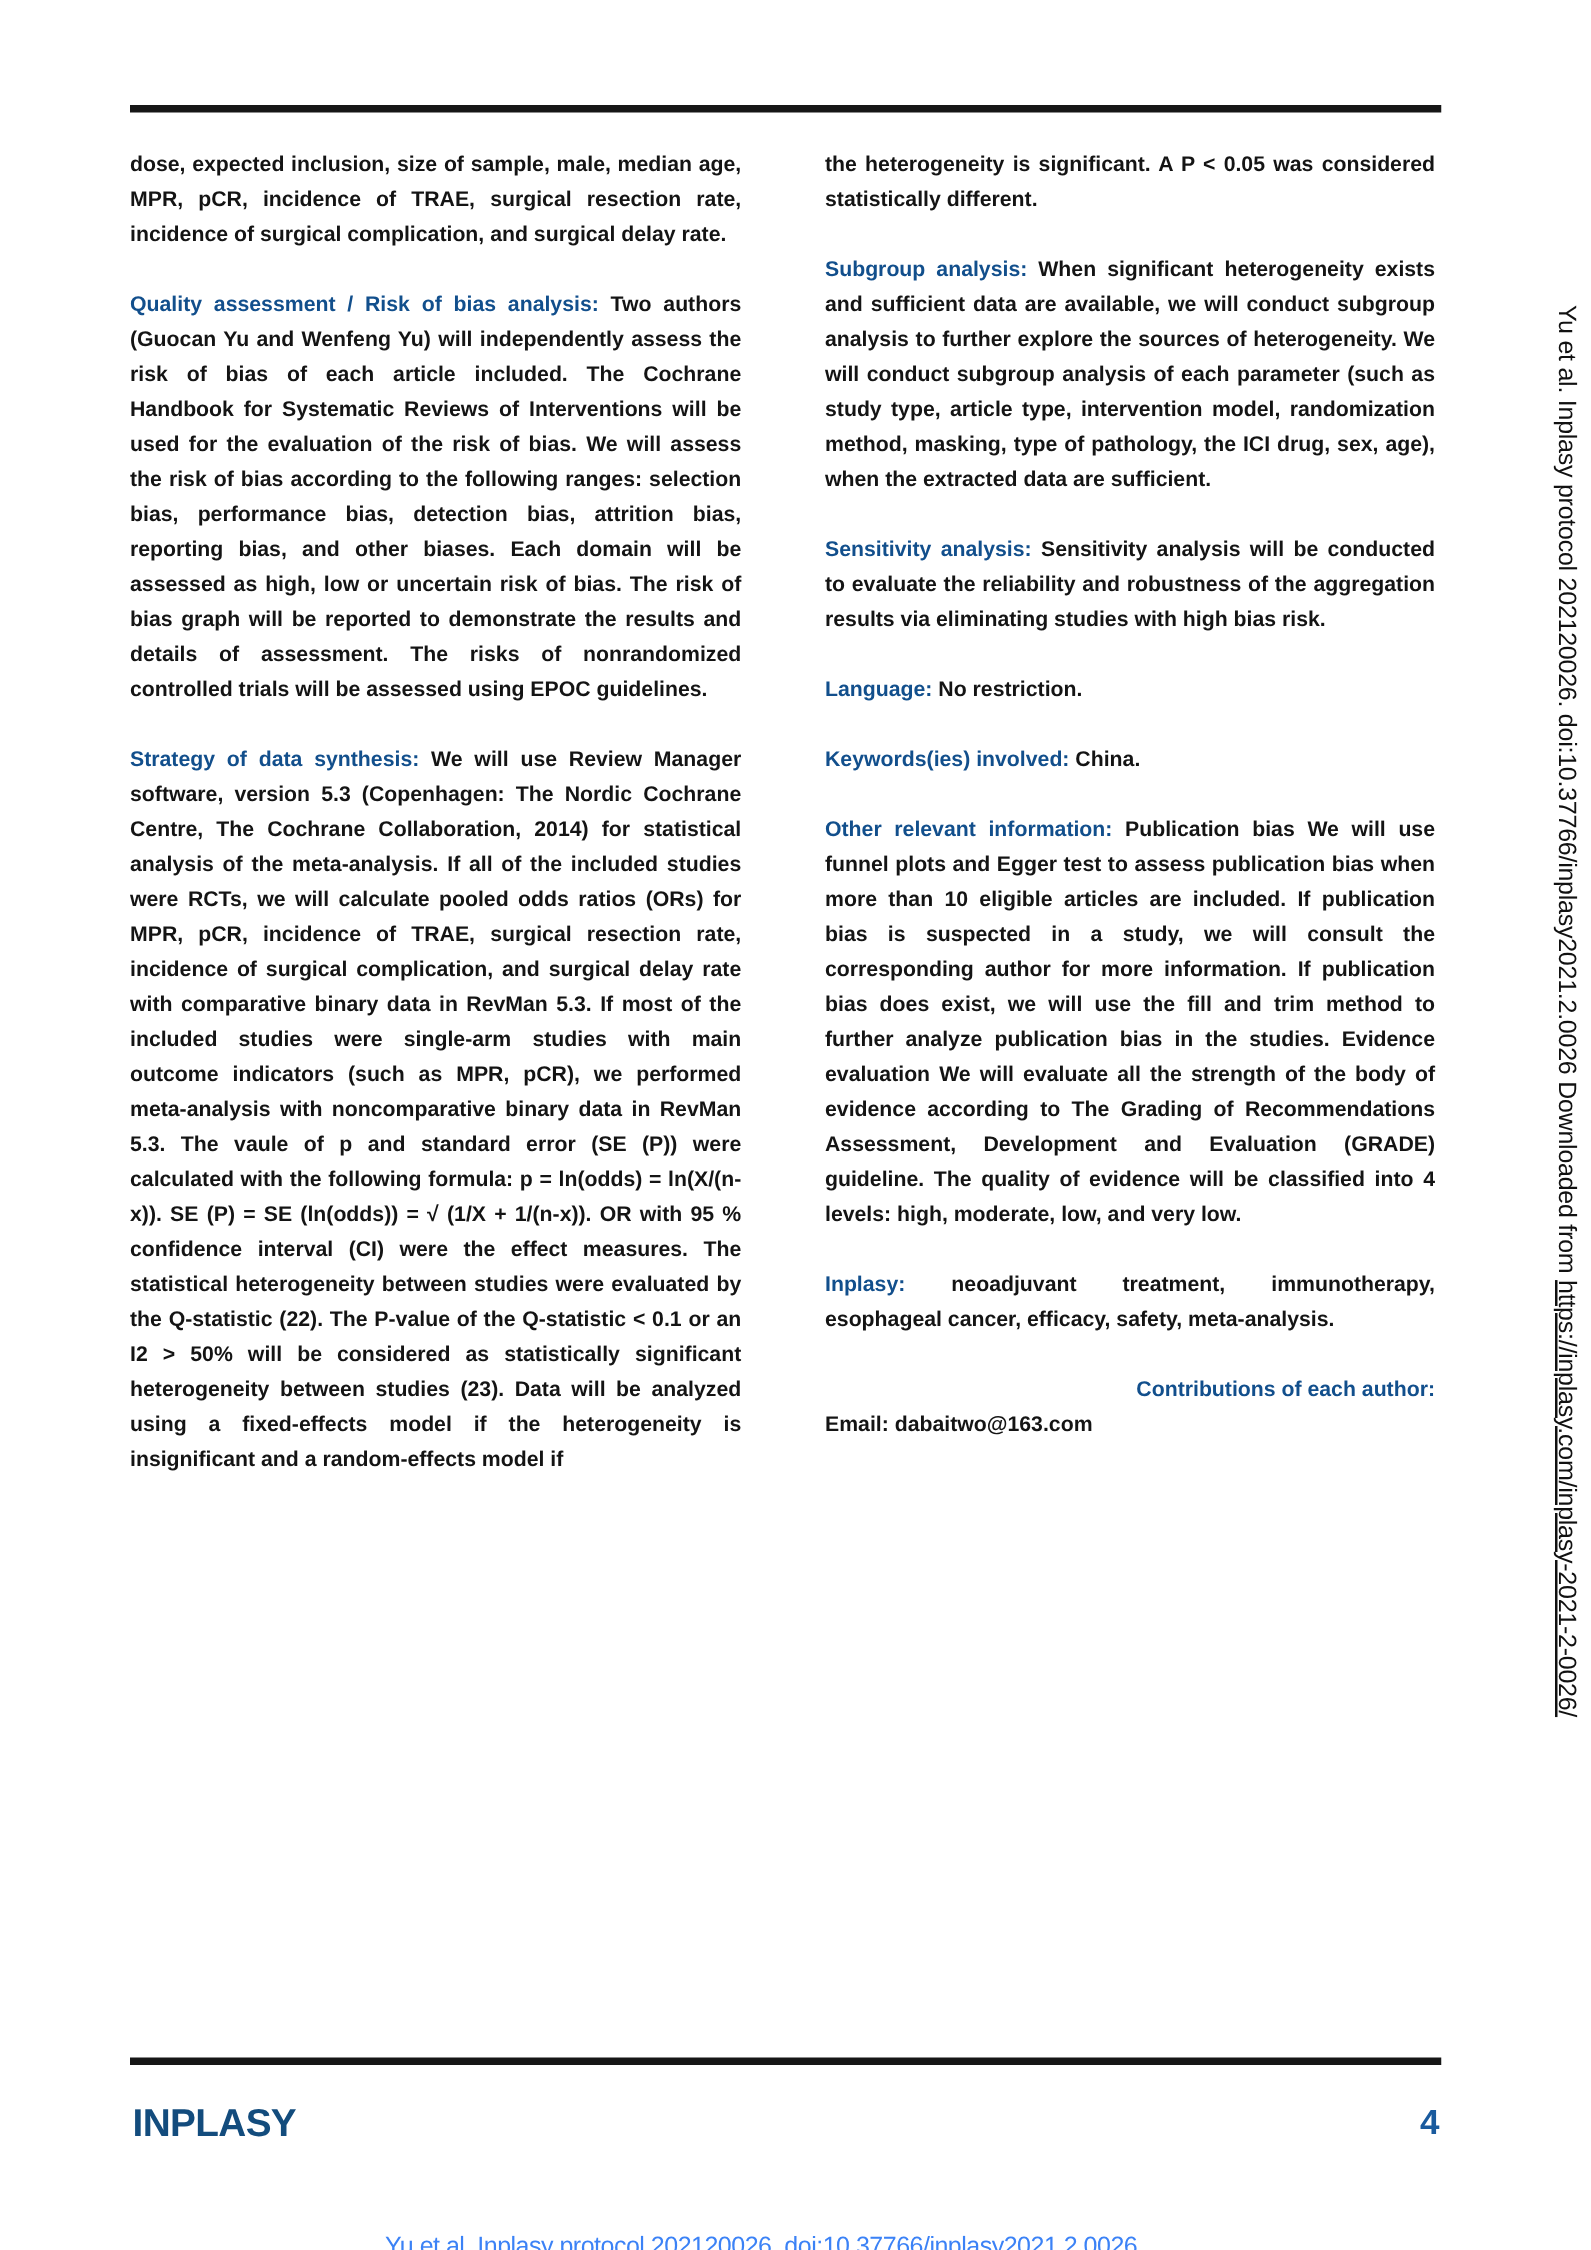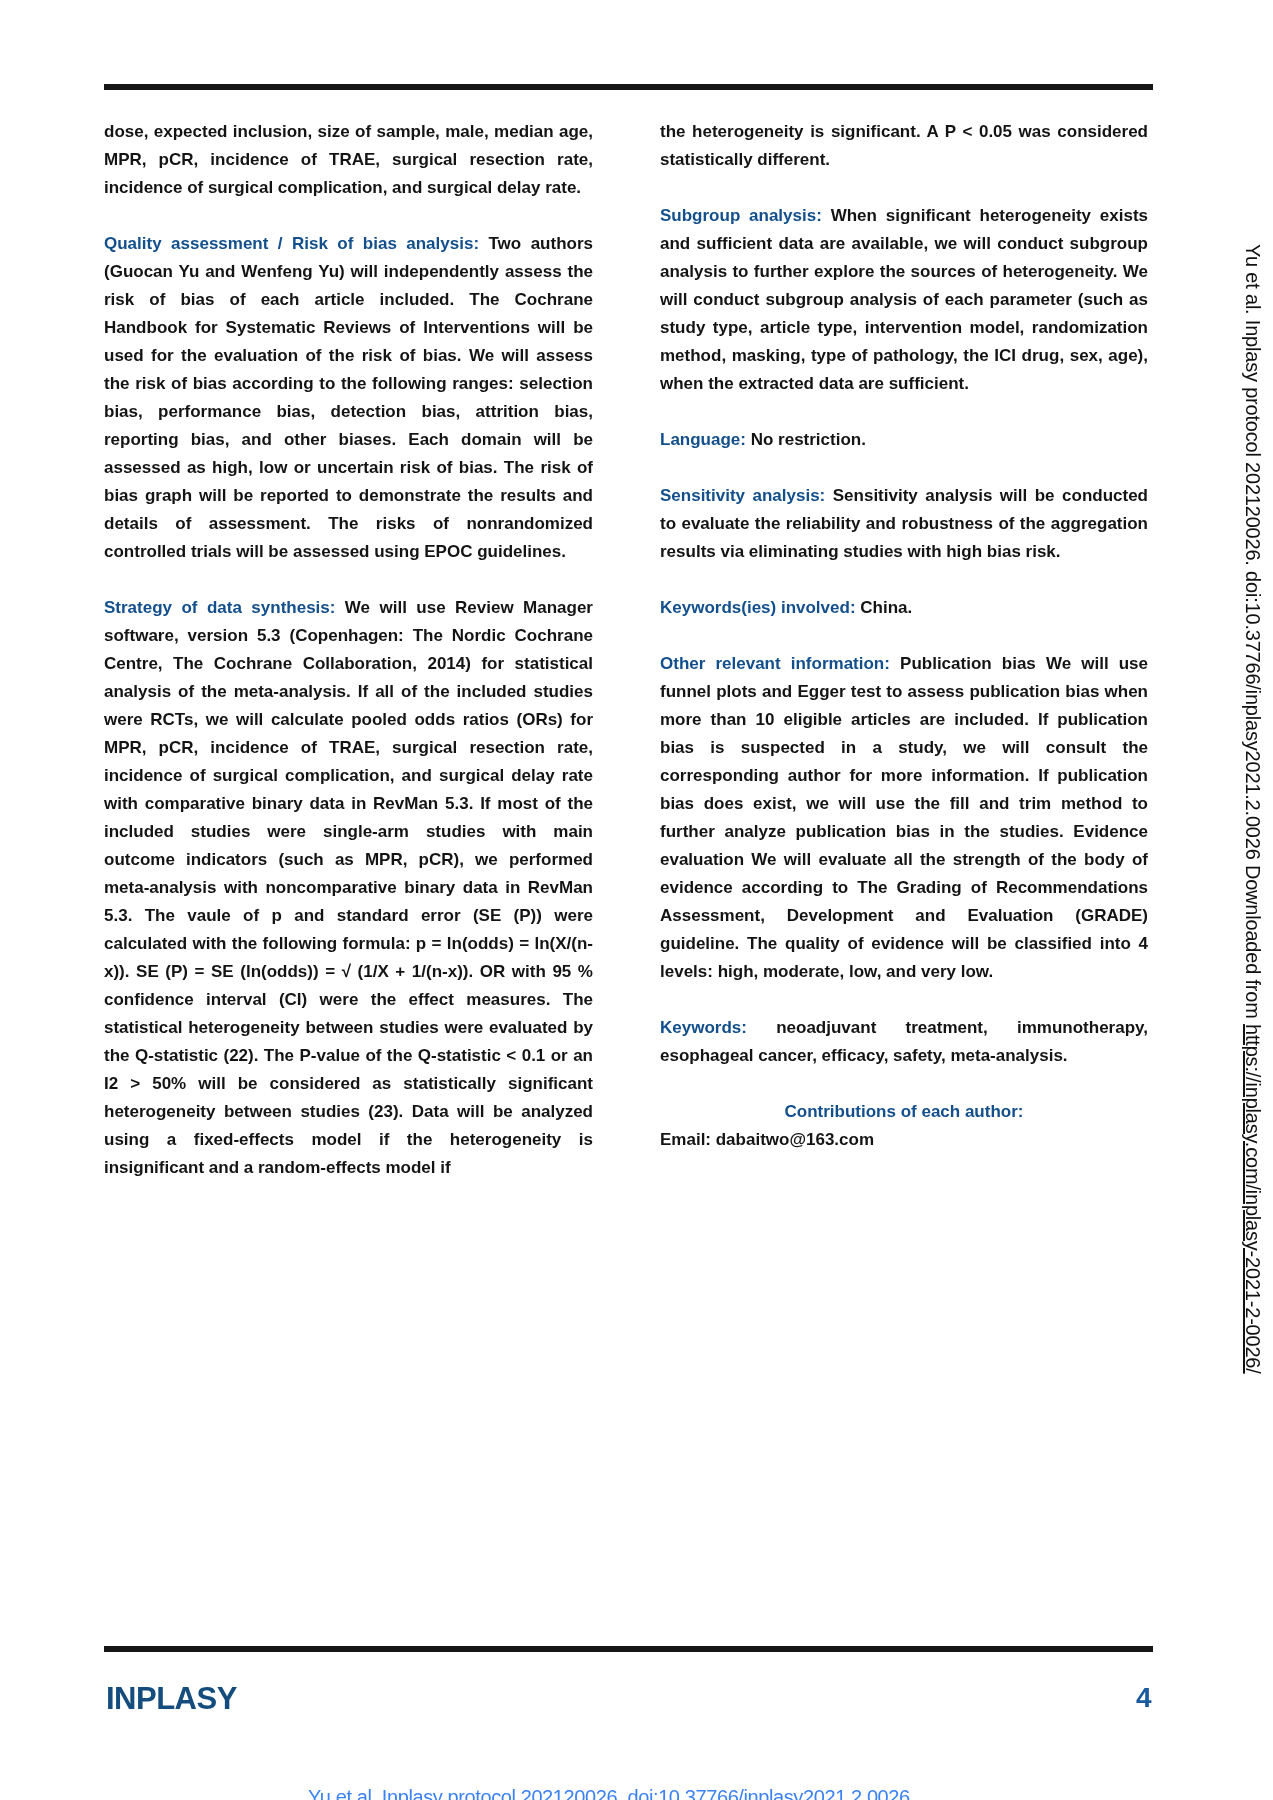--- a/index.html
+++ b/index.html
@@ -11,21 +11,21 @@
   #rule-top{top:84px;}
   #rule-bottom{top:1646px;}
   .col{
     position:absolute;top:118px;text-align:justify;font-weight:bold;
     font-size:17px;line-height:28px;color:#141414;
   }
   #col-left{left:104px;width:489px;}
   #col-right{left:660px;width:488px;}
   .col p{margin:0 0 28px 0;}
   .h{color:#124F8C;}
-  .h.blk{display:block;text-align:center;}
+  .h.blk{display:block;text-align:right;}
   .blkline{display:block;text-align:left;}
   .sidebar{
     position:absolute;left:1267px;top:244px;transform-origin:0 0;
     transform:rotate(90deg);white-space:nowrap;font-size:20px;line-height:28px;
     color:#111;letter-spacing:-0.2px;font-weight:normal;
   }
   .sidebar a{color:#111;text-decoration:underline;}
   .logo{
     position:absolute;left:106px;top:1681px;font-size:31px;font-weight:bold;
     color:#134C7D;letter-spacing:-0.5px;
@@ -46,25 +46,25 @@
   <div class="rule" id="rule-top"></div>
 
   <div class="col" id="col-left">
       <p><span>dose, expected inclusion, size of sample, male, median age, MPR, pCR, incidence of TRAE, surgical resection rate, incidence of surgical complication, and surgical delay rate.</span></p>
       <p><span class="h">Quality assessment / Risk of bias analysis:</span> <span>Two authors (Guocan Yu and Wenfeng Yu) will independently assess the risk of bias of each article included. The Cochrane Handbook for Systematic Reviews of Interventions will be used for the evaluation of the risk of bias. We will assess the risk of bias according to the following ranges: selection bias, performance bias, detection bias, attrition bias, reporting bias, and other biases. Each domain will be assessed as high, low or uncertain risk of bias. The risk of bias graph will be reported to demonstrate the results and details of assessment. The risks of nonrandomized controlled trials will be assessed using EPOC guidelines.</span></p>
       <p><span class="h">Strategy of data synthesis:</span> <span>We will use Review Manager software, version 5.3 (Copenhagen: The Nordic Cochrane Centre, The Cochrane Collaboration, 2014) for statistical analysis of the meta-analysis. If all of the included studies were RCTs, we will calculate pooled odds ratios (ORs) for MPR, pCR, incidence of TRAE, surgical resection rate, incidence of surgical complication, and surgical delay rate with comparative binary data in RevMan 5.3. If most of the included studies were single-arm studies with main outcome indicators (such as MPR, pCR), we performed meta-analysis with noncomparative binary data in RevMan 5.3. The vaule of p and standard error (SE (P)) were calculated with the following formula: p = ln(odds) = ln(X/(n-x)). SE (P) = SE (ln(odds)) = √ (1/X + 1/(n-x)). OR with 95 % confidence interval (CI) were the effect measures. The statistical heterogeneity between studies were evaluated by the Q-statistic (22). The P-value of the Q-statistic &lt; 0.1 or an I2 &gt; 50% will be considered as statistically significant heterogeneity between studies (23). Data will be analyzed using a fixed-effects model if the heterogeneity is insignificant and a random-effects model if</span></p>
     </div>
   <div class="col" id="col-right">
       <p><span>the heterogeneity is significant. A P &lt; 0.05 was considered statistically different.</span></p>
       <p><span class="h">Subgroup analysis:</span> <span>When significant heterogeneity exists and sufficient data are available, we will conduct subgroup analysis to further explore the sources of heterogeneity. We will conduct subgroup analysis of each parameter (such as study type, article type, intervention model, randomization method, masking, type of pathology, the ICI drug, sex, age), when the extracted data are sufficient.</span></p>
+      <p><span class="h">Sensitivity analysis:</span> <span>Sensitivity analysis will be conducted to evaluate the reliability and robustness of the aggregation results via eliminating studies with high bias risk.</span></p>
       <p><span class="h">Language:</span> <span>No restriction.</span></p>
-      <p><span class="h">Sensitivity analysis:</span> <span>Sensitivity analysis will be conducted to evaluate the reliability and robustness of the aggregation results via eliminating studies with high bias risk.</span></p>
       <p><span class="h">Keywords(ies) involved:</span> <span>China.</span></p>
       <p><span class="h">Other relevant information:</span> <span>Publication bias We will use funnel plots and Egger test to assess publication bias when more than 10 eligible articles are included. If publication bias is suspected in a study, we will consult the corresponding author for more information. If publication bias does exist, we will use the fill and trim method to further analyze publication bias in the studies. Evidence evaluation We will evaluate all the strength of the body of evidence according to The Grading of Recommendations Assessment, Development and Evaluation (GRADE) guideline. The quality of evidence will be classified into 4 levels: high, moderate, low, and very low.</span></p>
-      <p><span class="h">Keywords:</span> <span>neoadjuvant treatment, immunotherapy, esophageal cancer, efficacy, safety, meta-analysis.</span></p>
+      <p><span class="h">Inplasy:</span> <span>neoadjuvant treatment, immunotherapy, esophageal cancer, efficacy, safety, meta-analysis.</span></p>
       <p><span class="h blk">Contributions of each author:</span><span class="blkline">Email: dabaitwo@163.com</span></p>
     </div>
 
   <div class="sidebar"><span>Yu et al. Inplasy protocol 202120026. doi:10.37766/inplasy2021.2.0026 Downloaded from </span><a>https://inplasy.com/inplasy-2021-2-0026/</a></div>
 
   <div class="rule" id="rule-bottom"></div>
 
   <div class="logo">INPLASY</div>
   <div class="citation">Yu et al. Inplasy protocol 202120026. doi:10.37766/inplasy2021.2.0026</div>
   <div class="pagenum">4</div>

